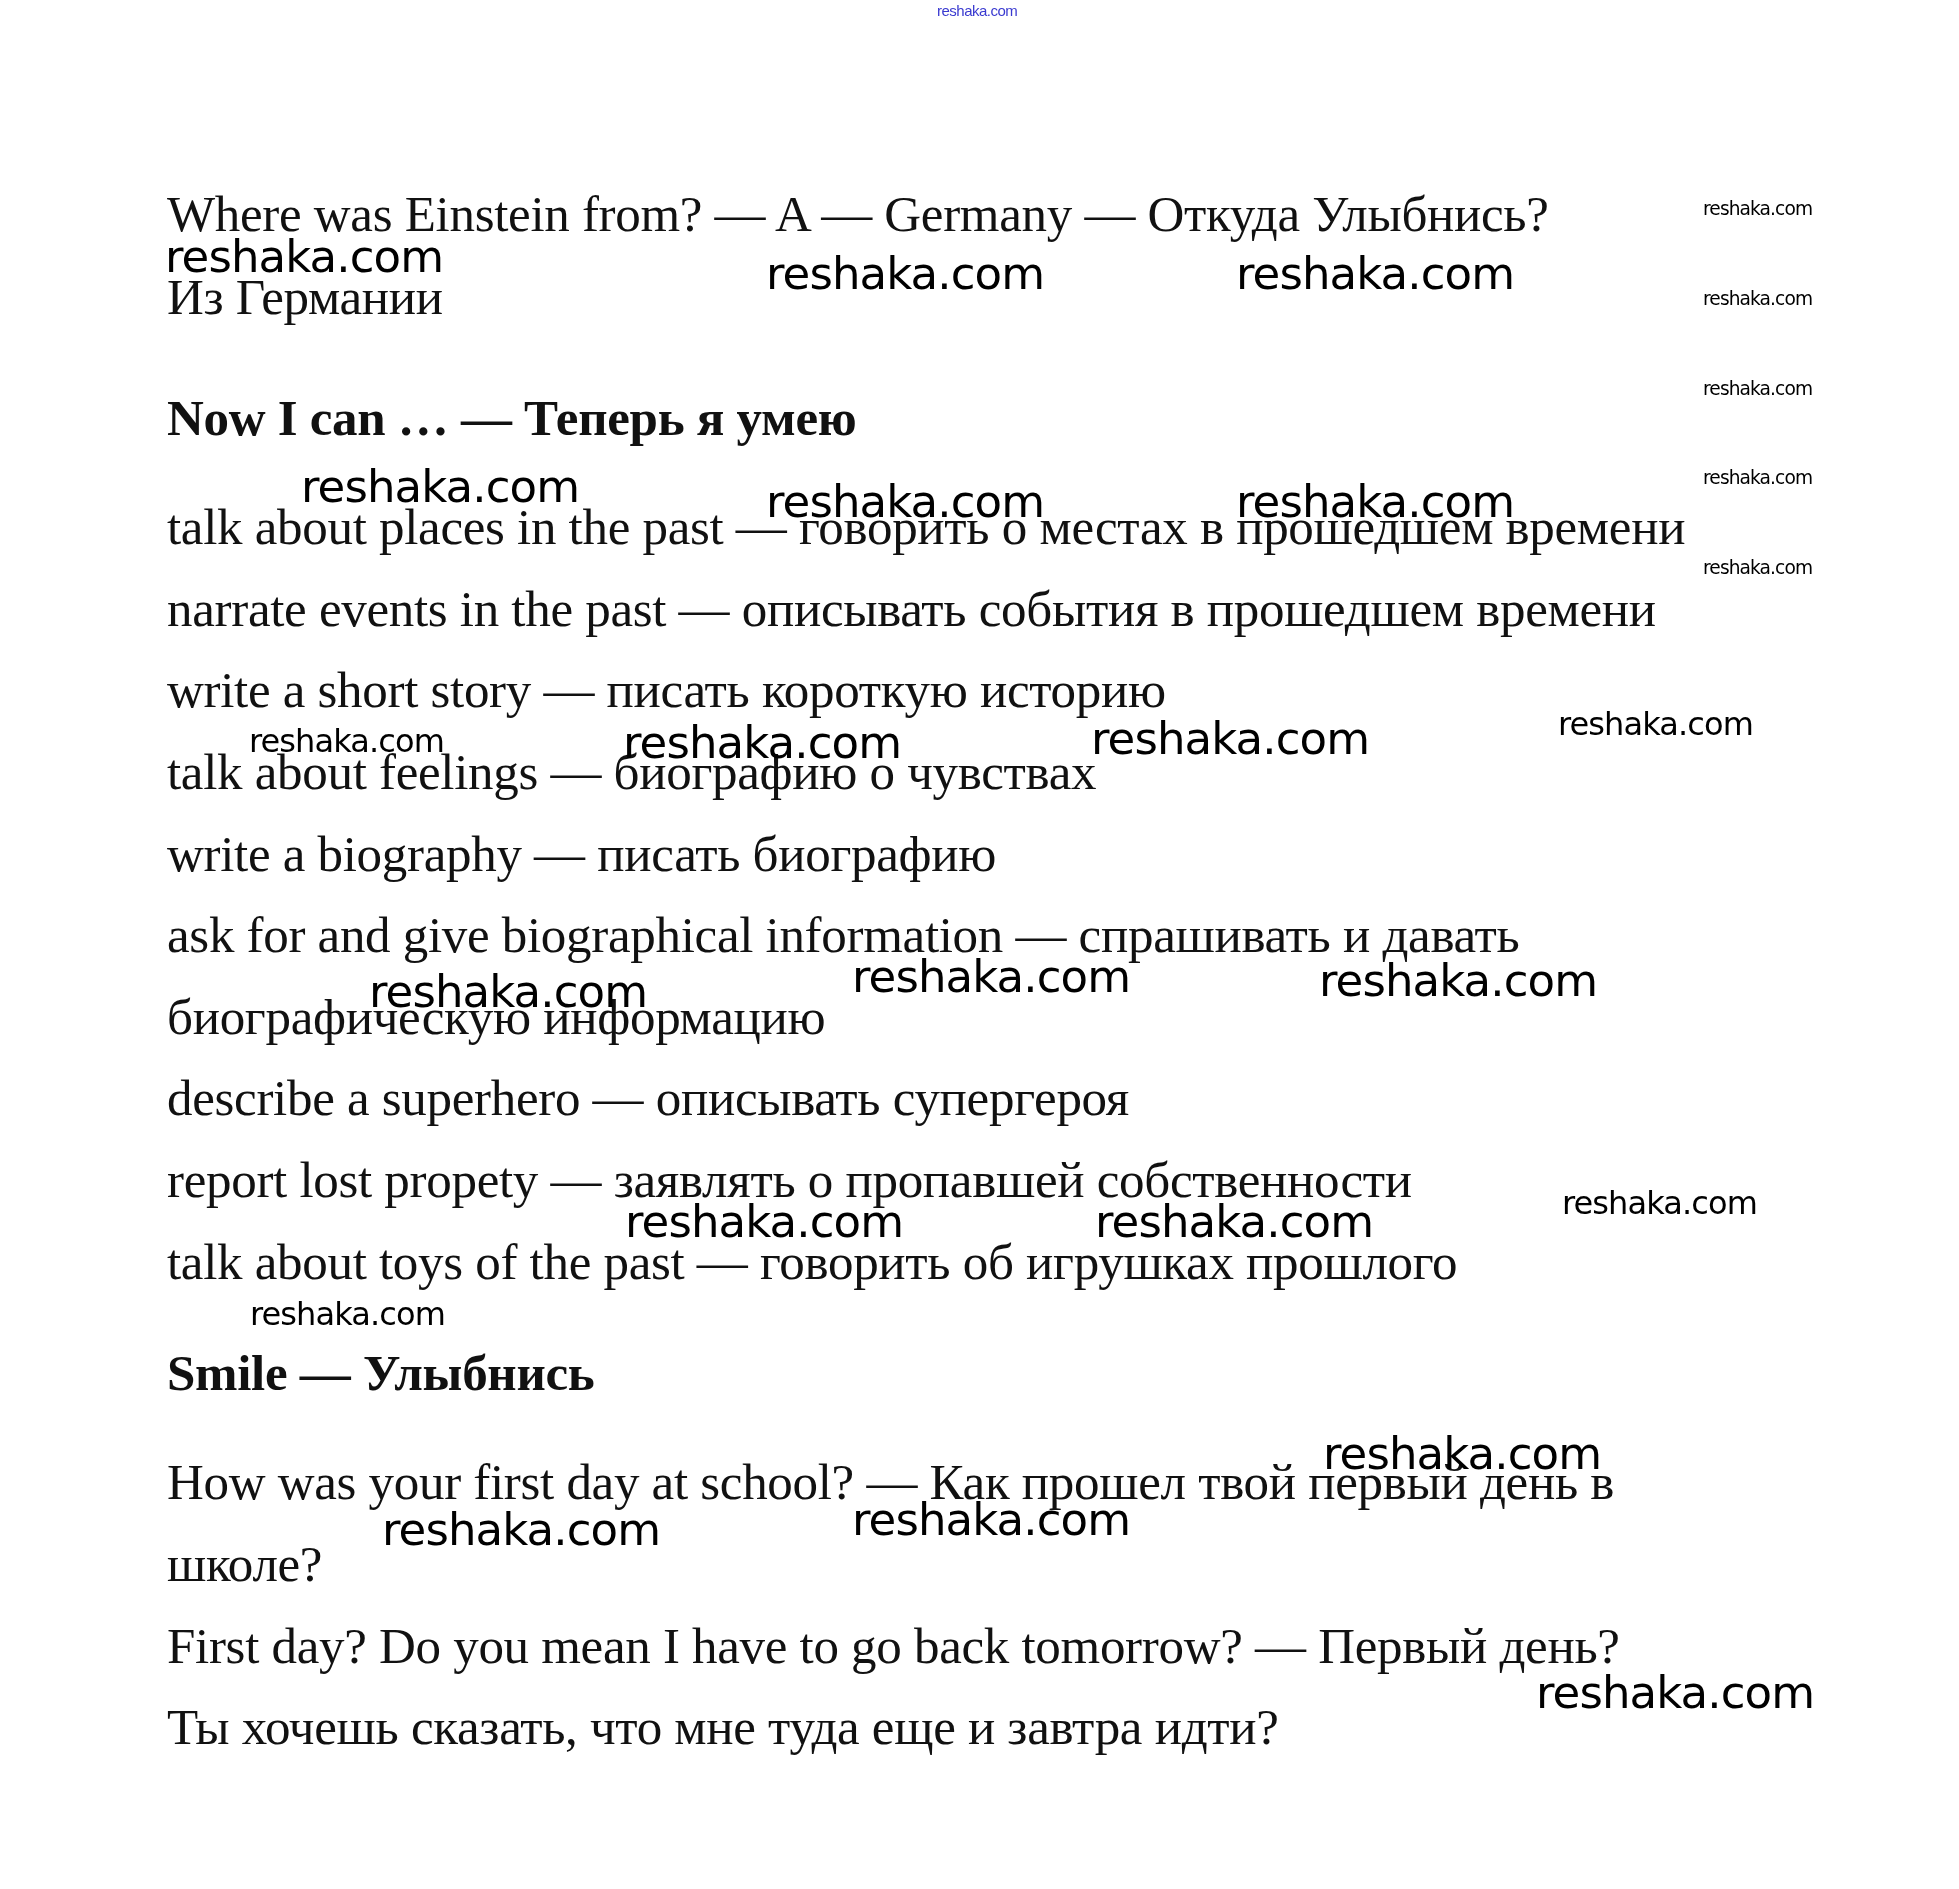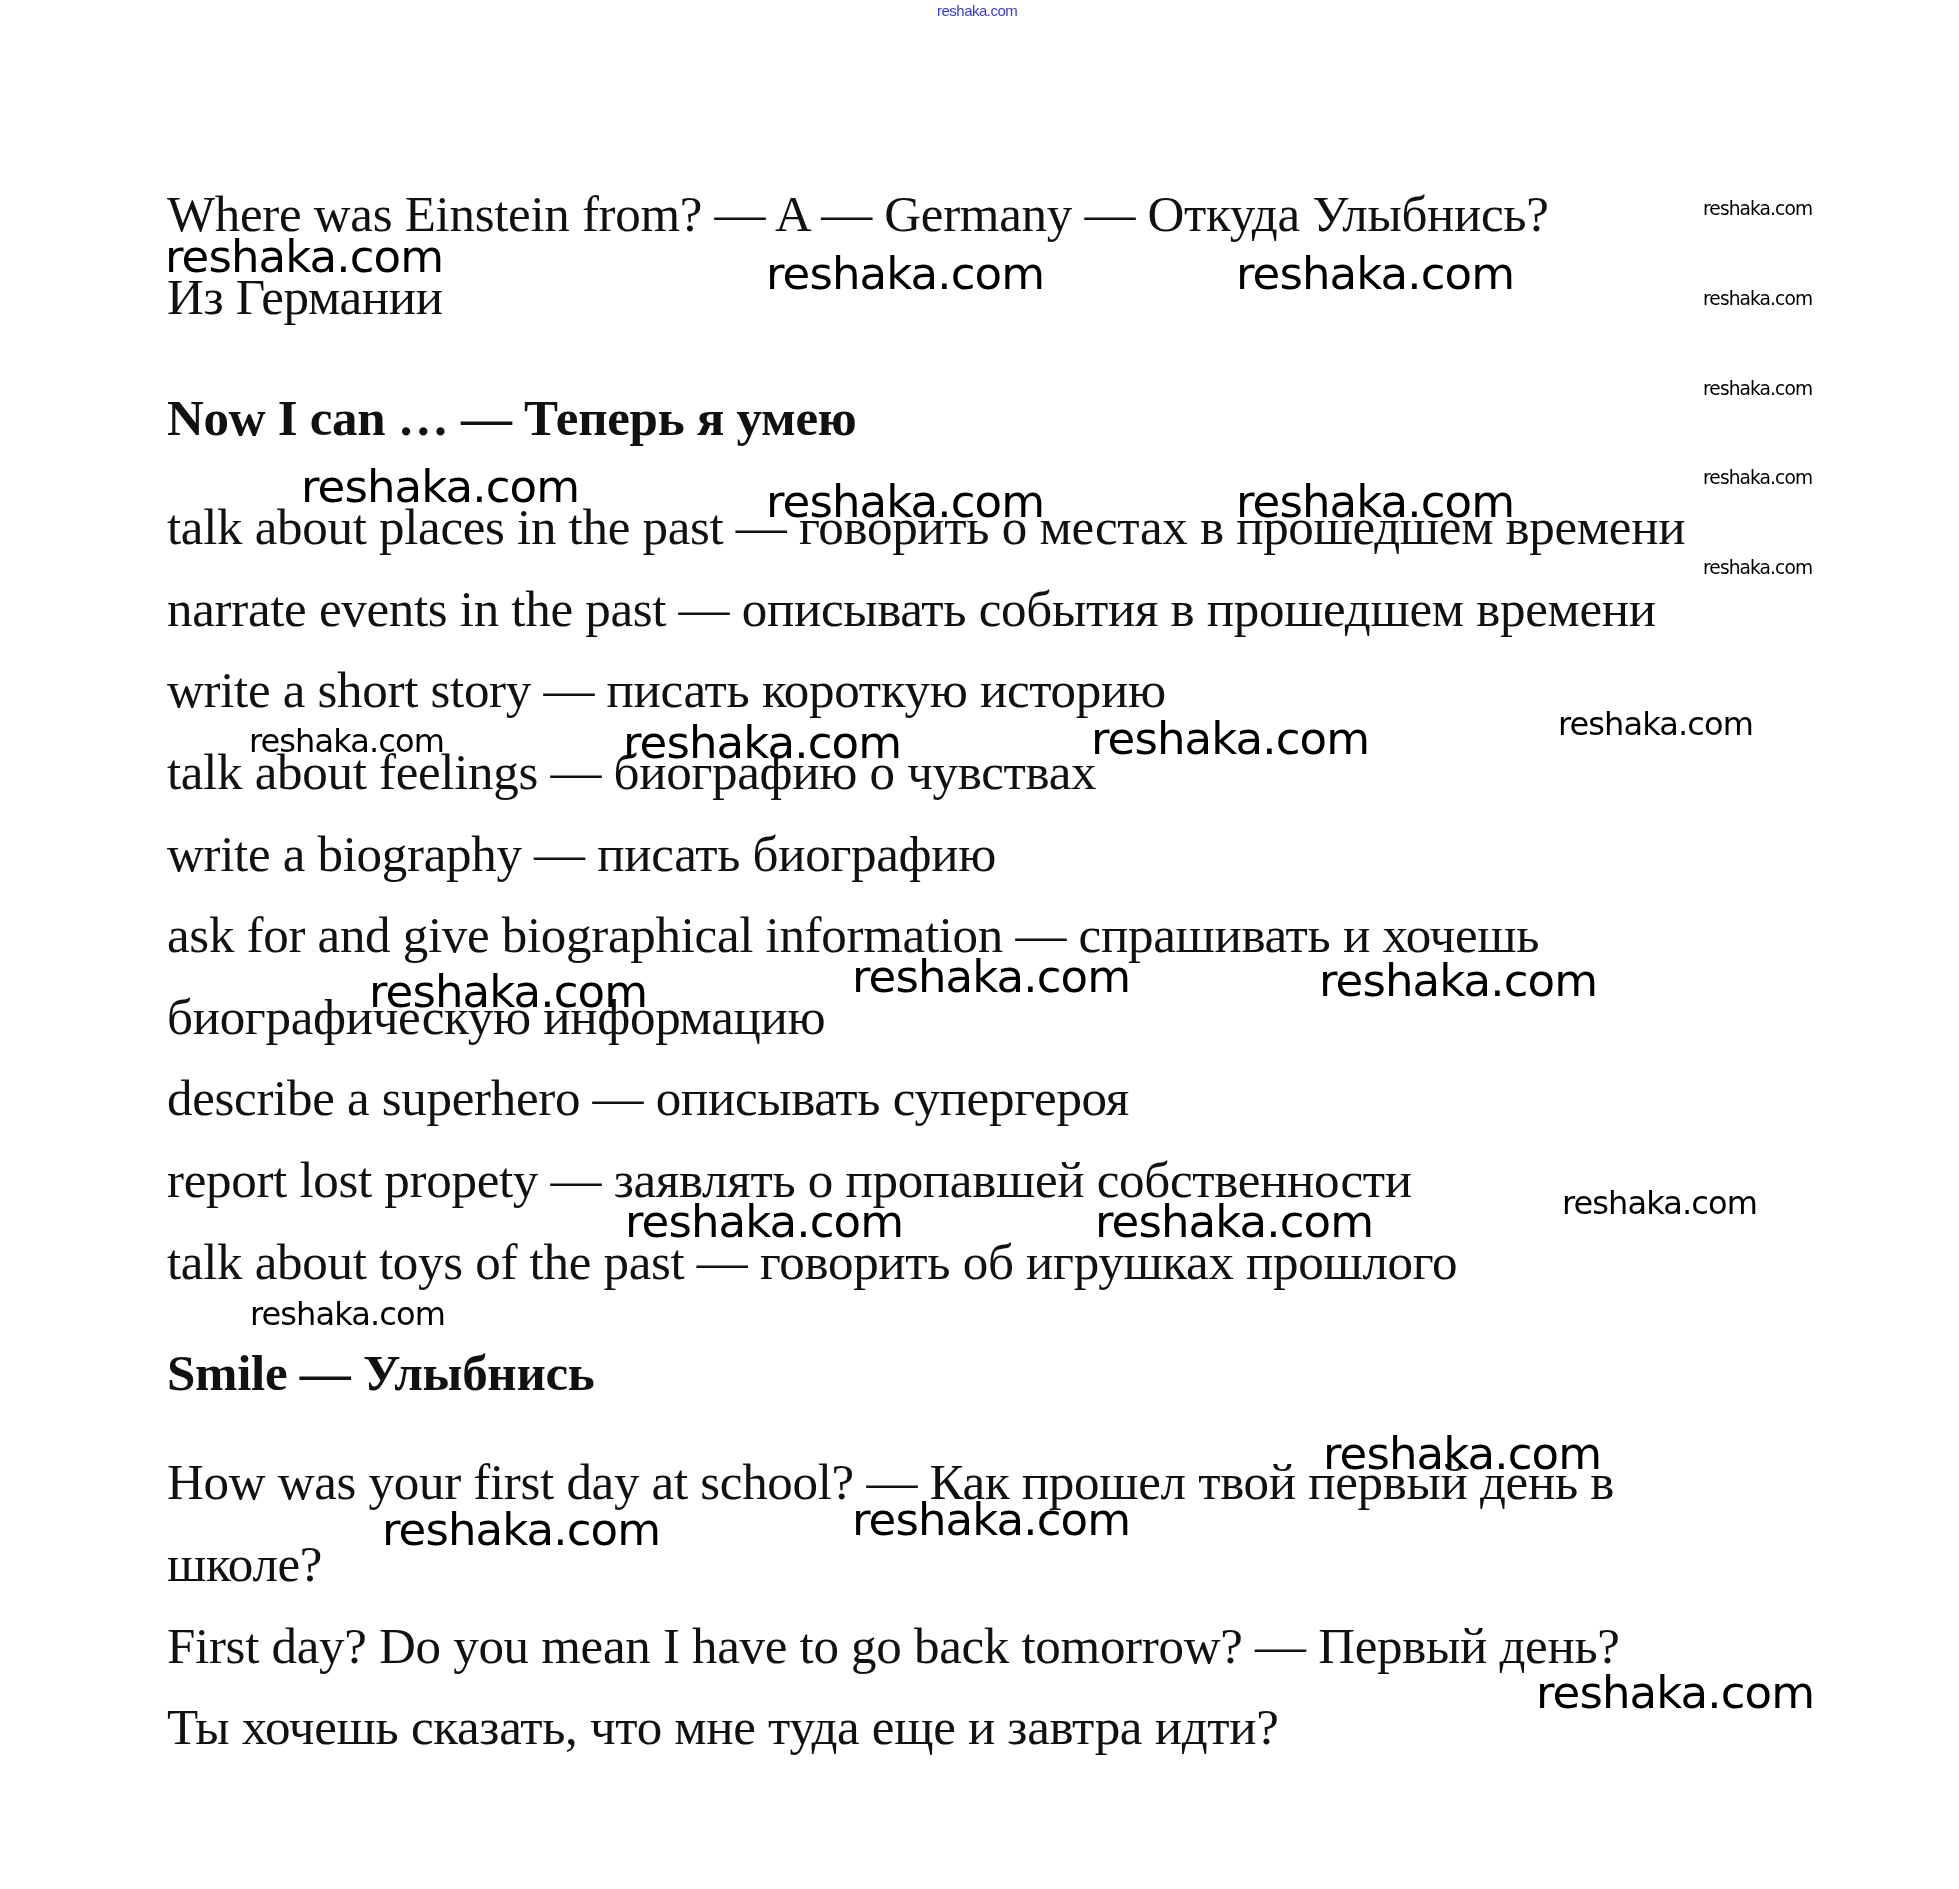--- a/index.html
+++ b/index.html
@@ -60,21 +60,21 @@
 
   <div class="line" style="top:186px;">Where was Einstein from? — A — Germany — Откуда Улыбнись?</div>
   <div class="line" style="top:269px;">Из Германии</div>
 
   <div class="line heading" style="top:390px;">Now I can … — Теперь я умею</div>
   <div class="line" style="top:499px;">talk about places in the past — говорить о местах в прошедшем времени</div>
   <div class="line" style="top:581px;">narrate events in the past — описывать события в прошедшем времени</div>
   <div class="line" style="top:662px;">write a short story — писать короткую историю</div>
   <div class="line" style="top:744px;">talk about feelings — биографию о чувствах</div>
   <div class="line" style="top:826px;">write a biography — писать биографию</div>
-  <div class="line" style="top:907px;">ask for and give biographical information — спрашивать и хочешь</div>
+  <div class="line" style="top:907px;">ask for and give biographical information — спрашивать и давать</div>
   <div class="line" style="top:989px;">биографическую информацию</div>
   <div class="line" style="top:1070px;">describe a superhero — описывать супергероя</div>
   <div class="line" style="top:1152px;">report lost propety — заявлять о пропавшей собственности</div>
   <div class="line" style="top:1234px;">talk about toys of the past — говорить об игрушках прошлого</div>
 
   <div class="line heading" style="top:1345px;">Smile — Улыбнись</div>
   <div class="line" style="top:1454px;text-align:right;">How was your first day at school? — Как прошел твой первый день в</div>
   <div class="line" style="top:1536px;">школе?</div>
   <div class="line" style="top:1618px;">First day? Do you mean I have to go back tomorrow? — Первый день?</div>
   <div class="line" style="top:1699px;">Ты хочешь сказать, что мне туда еще и завтра идти?</div>

